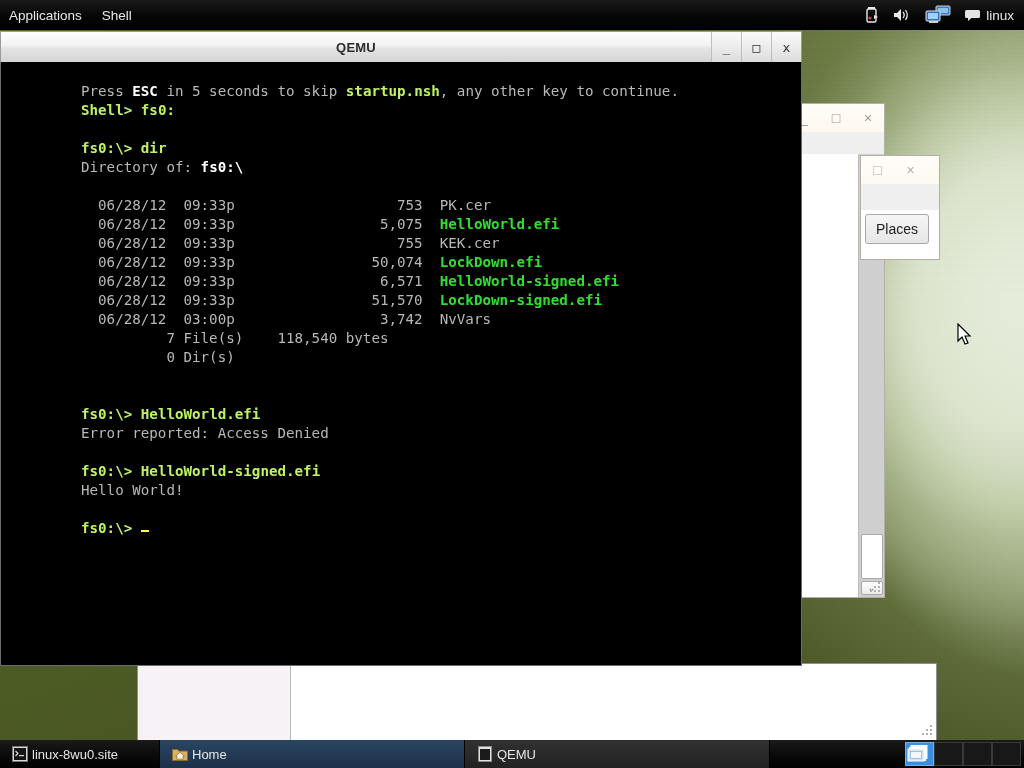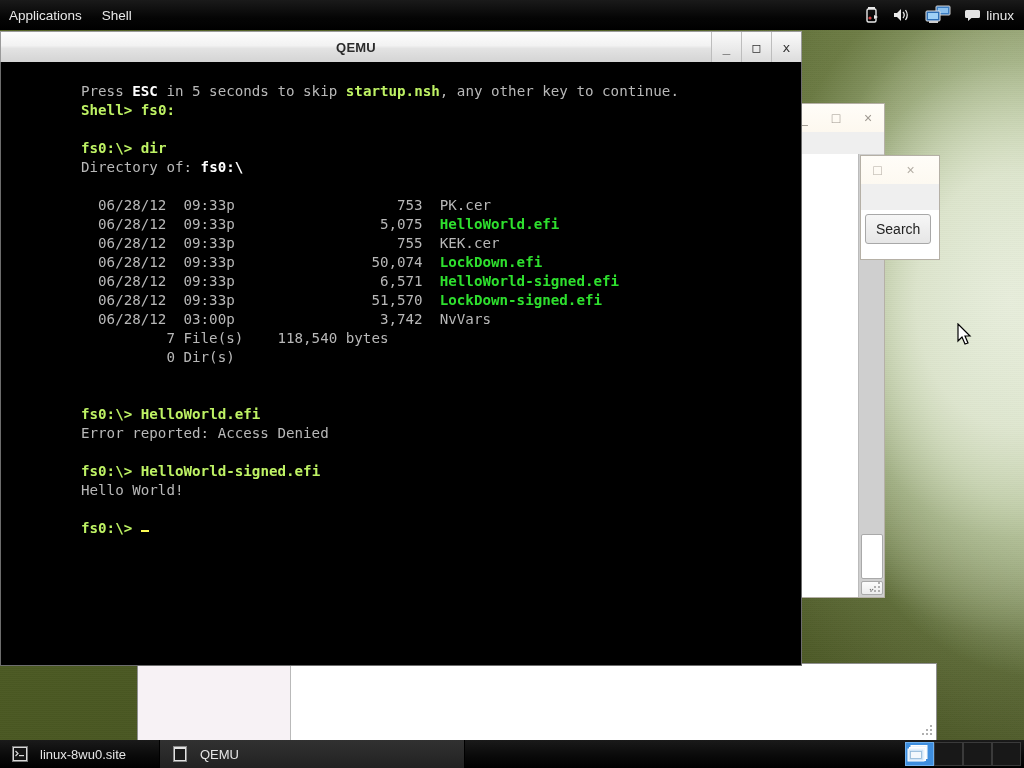--- a/index.html
+++ b/index.html
@@ -179,21 +179,21 @@
   
   #mouse { position: absolute; left: 957px; top: 323px; z-index: 300; pointer-events: none; }
 
   
   #bottom-panel {
     position: absolute; left: 0; bottom: 0; width: 1024px; height: 28px;
     background: linear-gradient(180deg,#1a1a1a 0%,#0a0a0a 55%,#000 100%);
     display: flex; align-items: stretch; z-index: 400;
   }
   .task {
-    display: flex; align-items: center; gap: 12px;
+    display: flex; align-items: center; gap: 4px;
     padding: 0 12px; min-width: 150px; color: #e6e6e6; font-size: 13px;
     border-right: 1px solid #000;
   }
   .task.t0 { width: 160px; }
   .task.t1 { width: 305px; background: linear-gradient(180deg,#2b4561 0%,#1d3049 100%); }
   .task.t2 { width: 305px; background: linear-gradient(180deg,#313131 0%,#222 100%); }
   .task .ico { width: 16px; height: 16px; flex: none; }
   .wsswitch { margin-left: auto; display: flex; align-items: center; padding: 2px 3px; }
   .ws {
     width: 29px; height: 24px; border: 1px solid #3a3a3a; background: #181818;
@@ -237,21 +237,21 @@
 
 <div class="win" id="searchdlg">
   <div class="titlebar">
     <div class="wbtns">
       <div class="wbtn">□</div>
       <div class="wbtn">×</div>
     </div>
   </div>
   <div class="dlgstrip"></div>
   <div class="dlgbody">
-    <span class="search-btn">Search</span>
+    <span class="search-btn">Places</span>
   </div>
 </div>
 
 <div class="win" id="qemu">
   <div class="titlebar">
     <div class="tl-title">QEMU</div>
     <div class="wbtns">
       <div class="wbtn">_</div>
       <div class="wbtn">□</div>
       <div class="wbtn">x</div>
@@ -312,20 +312,29 @@
     <span class="ico">
       <svg width="16" height="16" viewBox="0 0 16 16">
         <rect x="0.5" y="0.5" width="15" height="15" fill="#d8d8d8" stroke="#777"></rect>
         <rect x="2" y="2" width="12" height="12" fill="#141414"></rect>
         <path d="M3.5,5 L6,7.5 L3.5,10" fill="none" stroke="#d8d8d8" stroke-width="1.2"></path>
         <rect x="7" y="9" width="5" height="1.2" fill="#d8d8d8"></rect>
       </svg>
     </span>
     <span>linux-8wu0.site</span>
   </div>
+  <div class="task t1">
+    <span class="ico">
+      <svg width="16" height="16" viewBox="0 0 16 16">
+        <path d="M0.5,3.5 h5 l1.3,1.6 h8.7 v9.4 h-15 z" fill="#d9b163" stroke="#8d6c28"></path>
+        <path d="M8,6.3 L12.4,10 h-1.3 v3.2 h-6.2 v-3.2 h-1.3 z" fill="#f4f0e4" stroke="#8d6c28" stroke-width="0.7"></path>
+      </svg>
+    </span>
+    <span>Home</span>
+  </div>
   <div class="task t2">
     <span class="ico">
       <svg width="16" height="16" viewBox="0 0 16 16">
         <rect x="1.5" y="0.5" width="13" height="15" fill="#e2e2e2" stroke="#8a8a8a"></rect>
         <rect x="3" y="3" width="10" height="11" fill="#1b1b1b"></rect>
       </svg>
     </span>
     <span>QEMU</span>
   </div>
   <div class="wsswitch">

